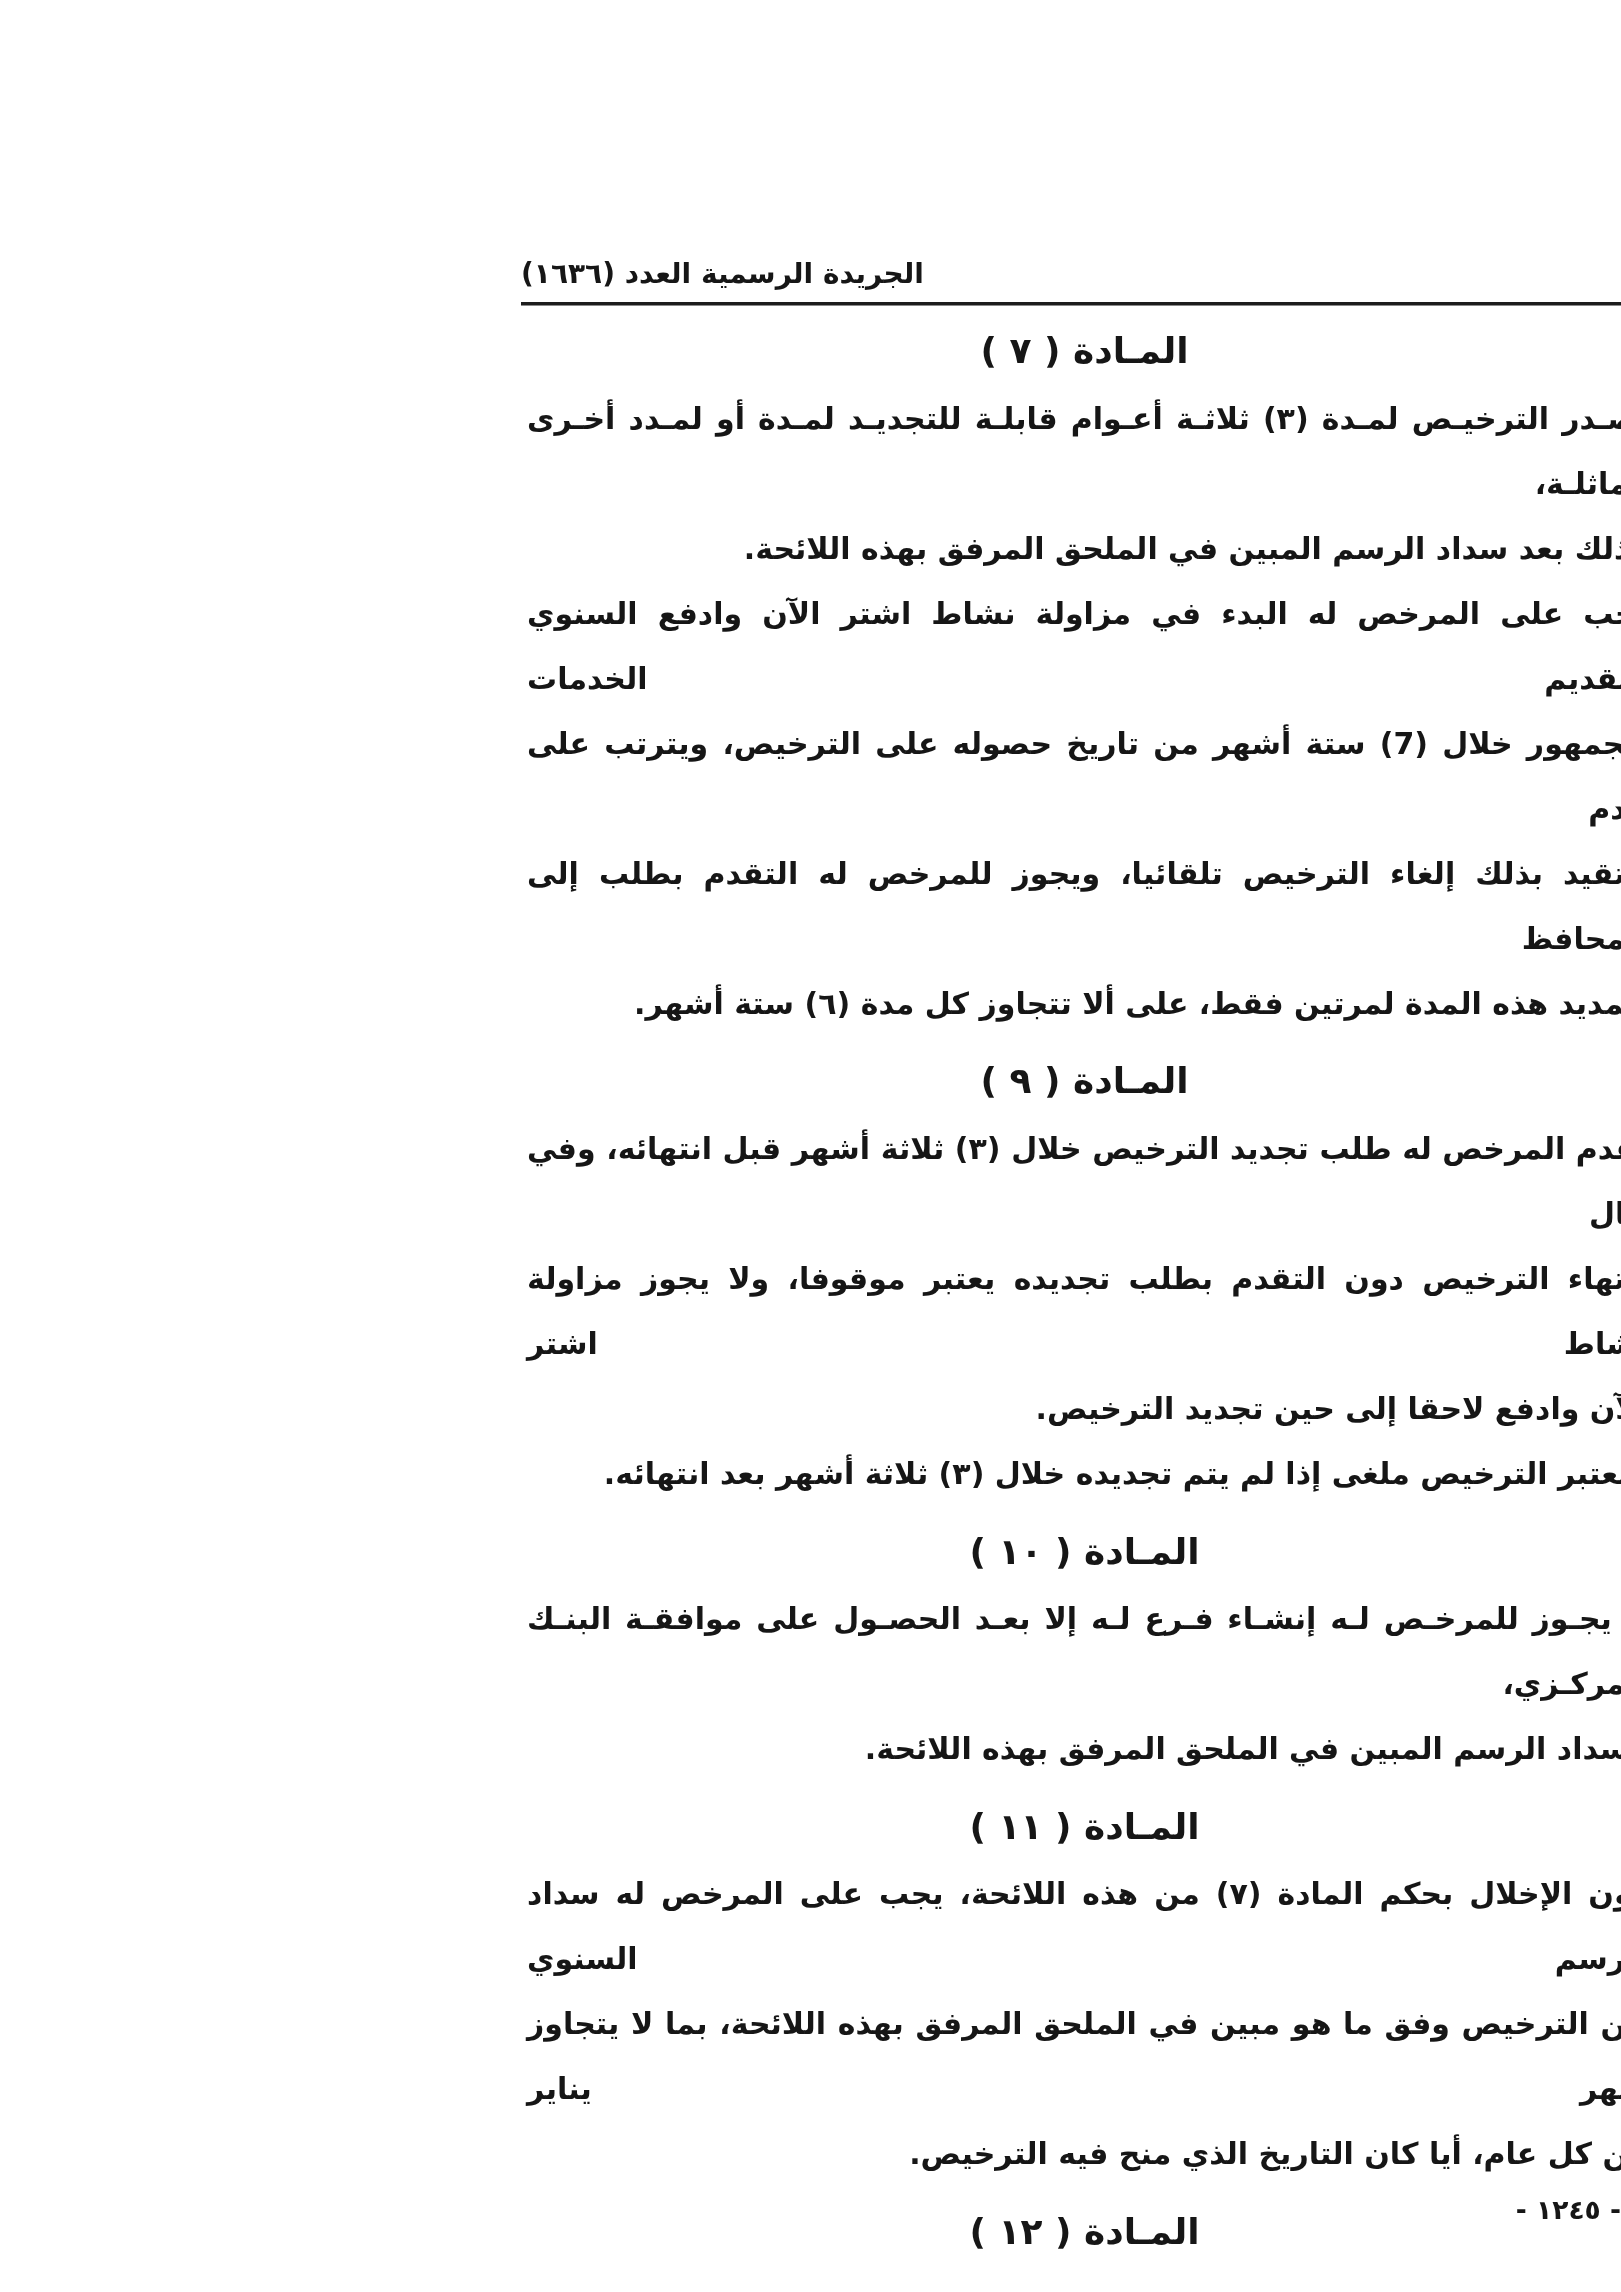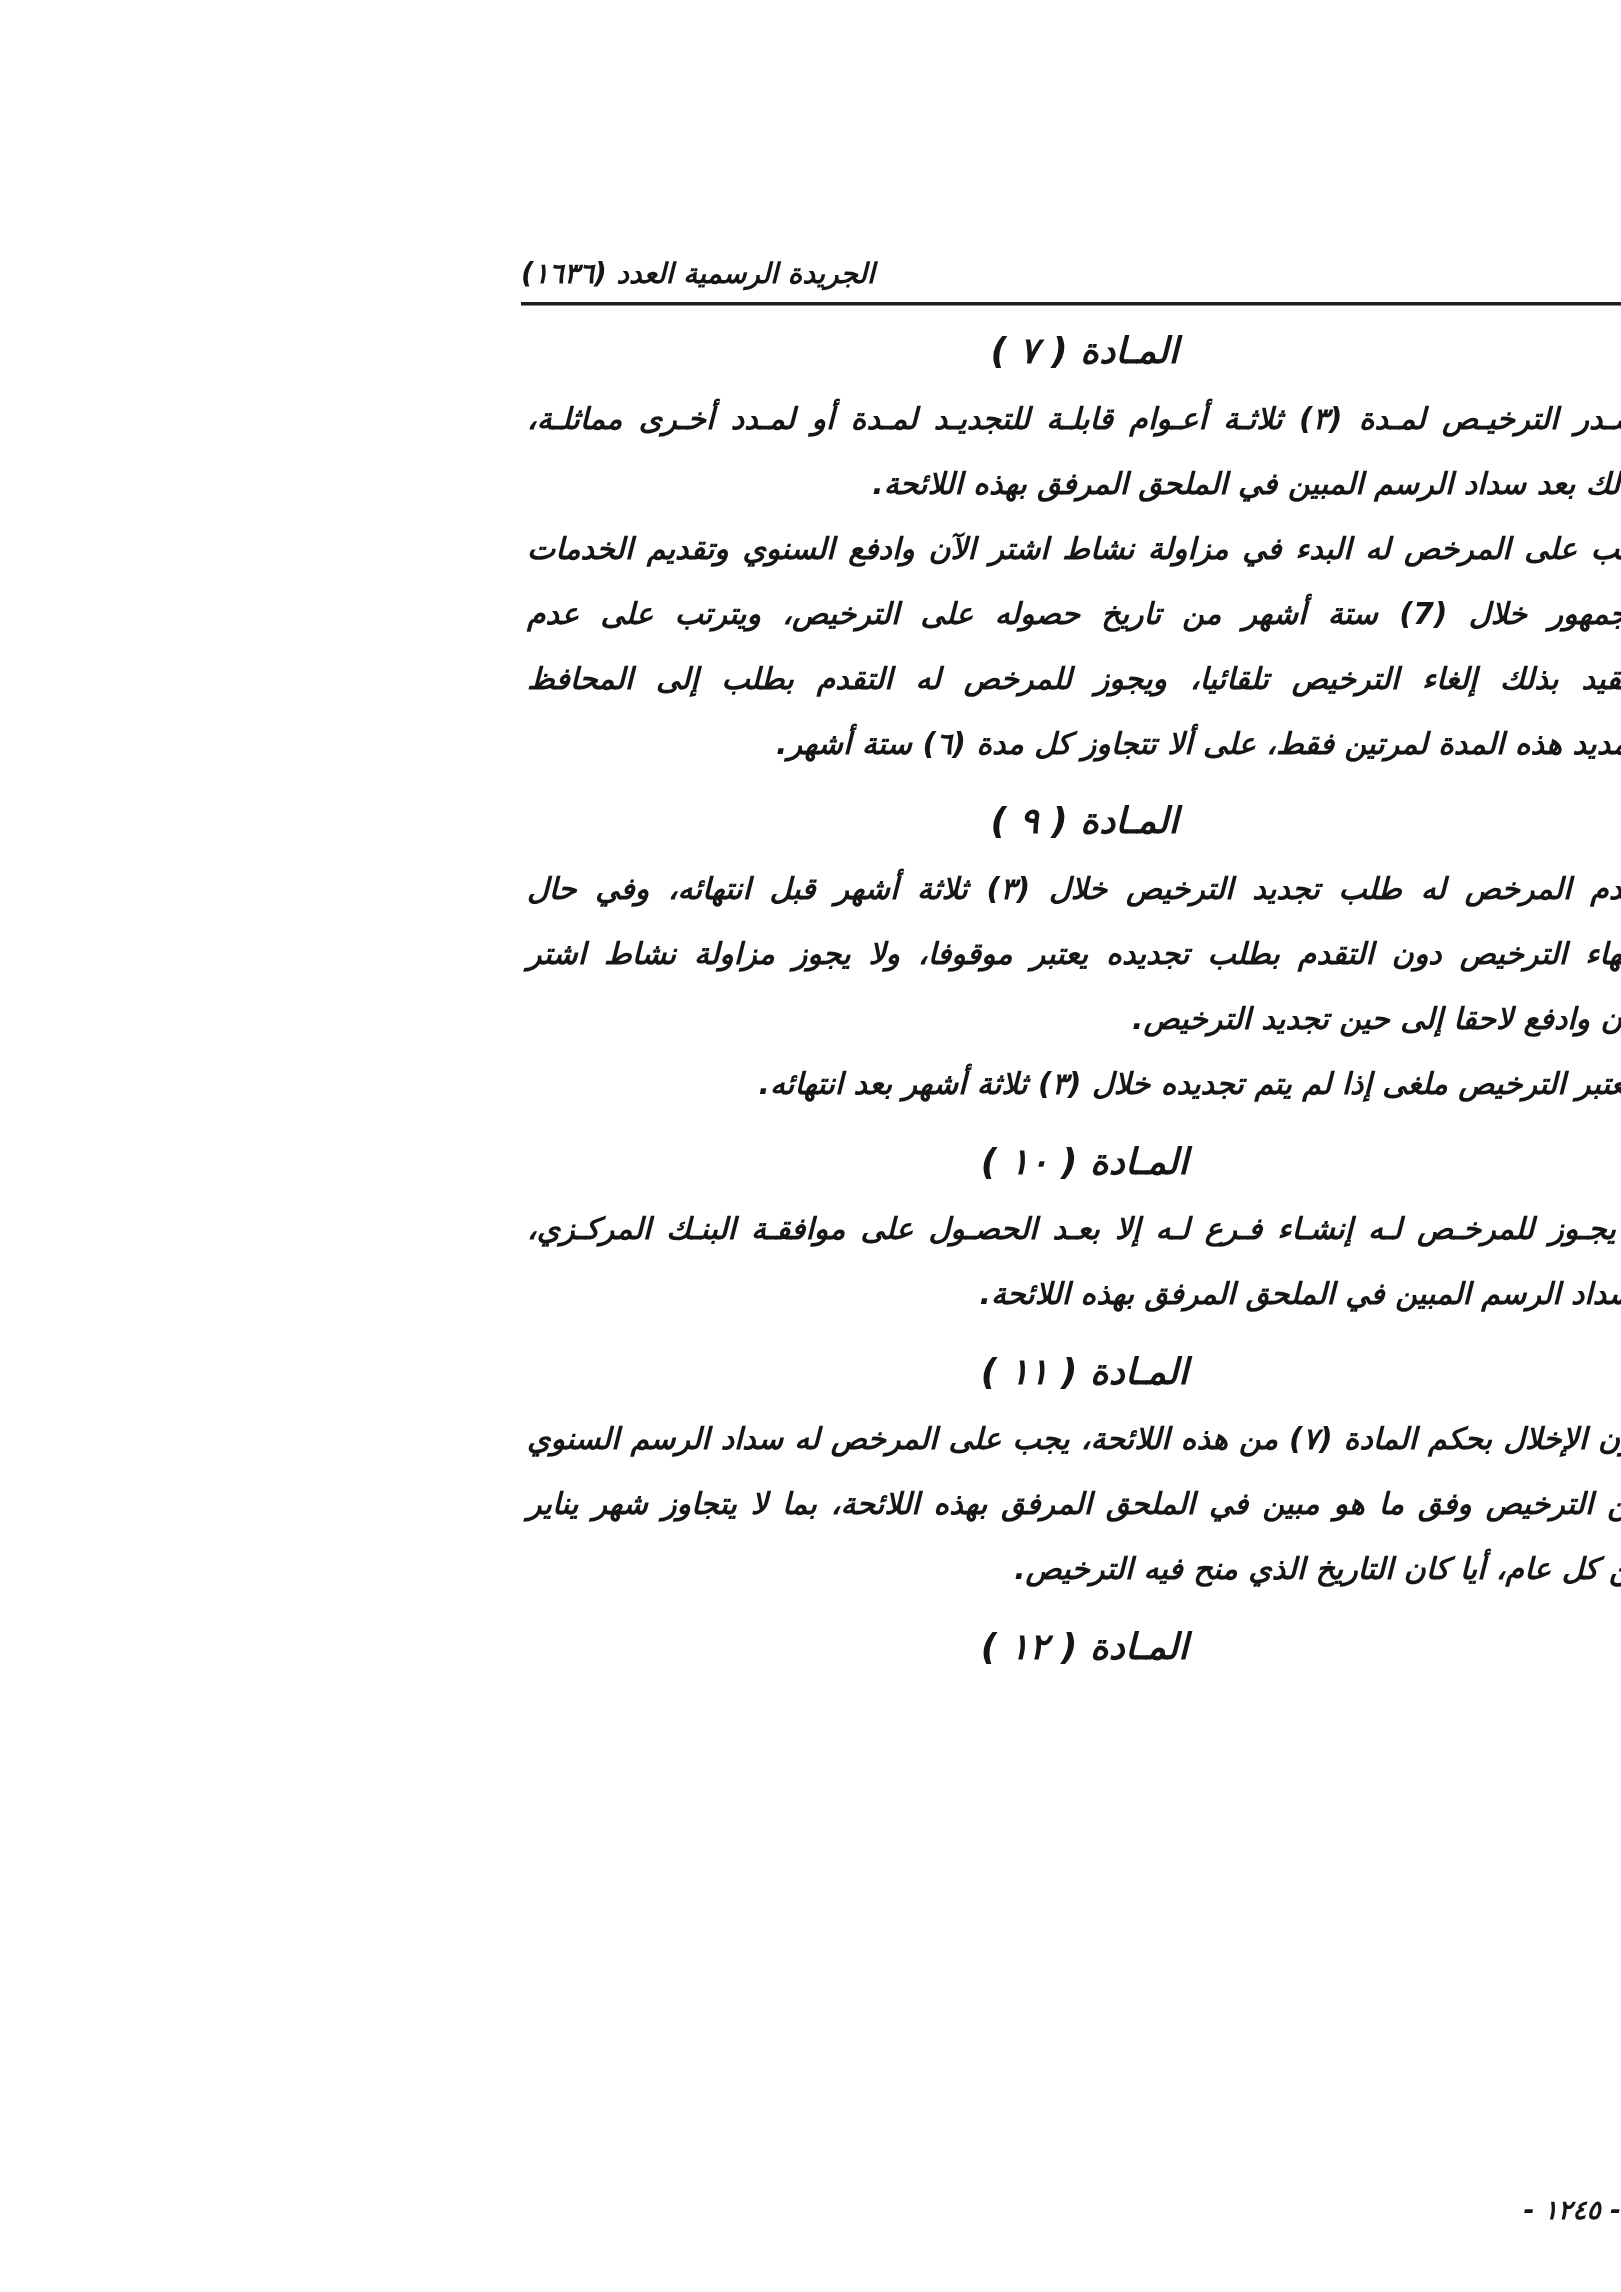--- a/index.html
+++ b/index.html
@@ -10,21 +10,20 @@
   }
   .page {
     position: relative;
     width: 1355px;
     height: 2293px;
     background: #ffffff;
     font-family: "DejaVu Sans", sans-serif;
     color: #161616;
     direction: rtl;
     overflow: hidden;
-    font-style: italic;
   }
   .content {
     position: absolute;
     top: 0;
     left: 255px;
     width: 1127px;
     padding-top: 257px;
   }
   .issue-line {
     font-size: 28px;

